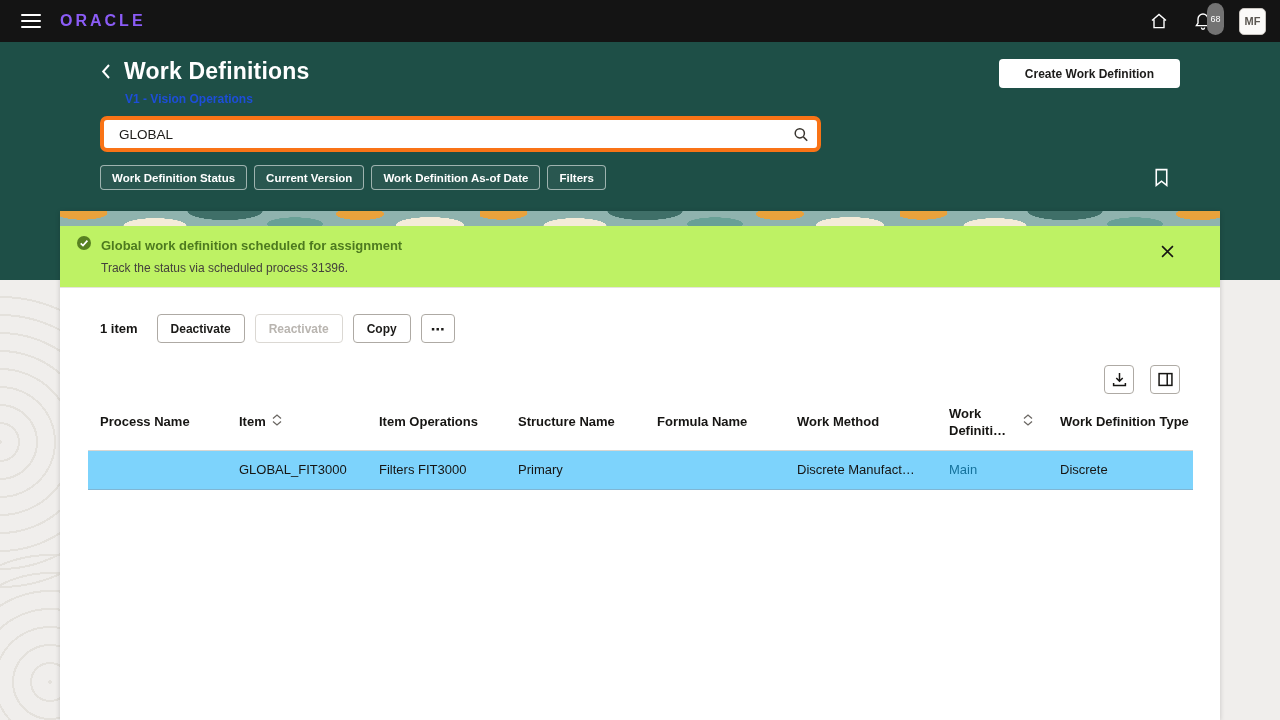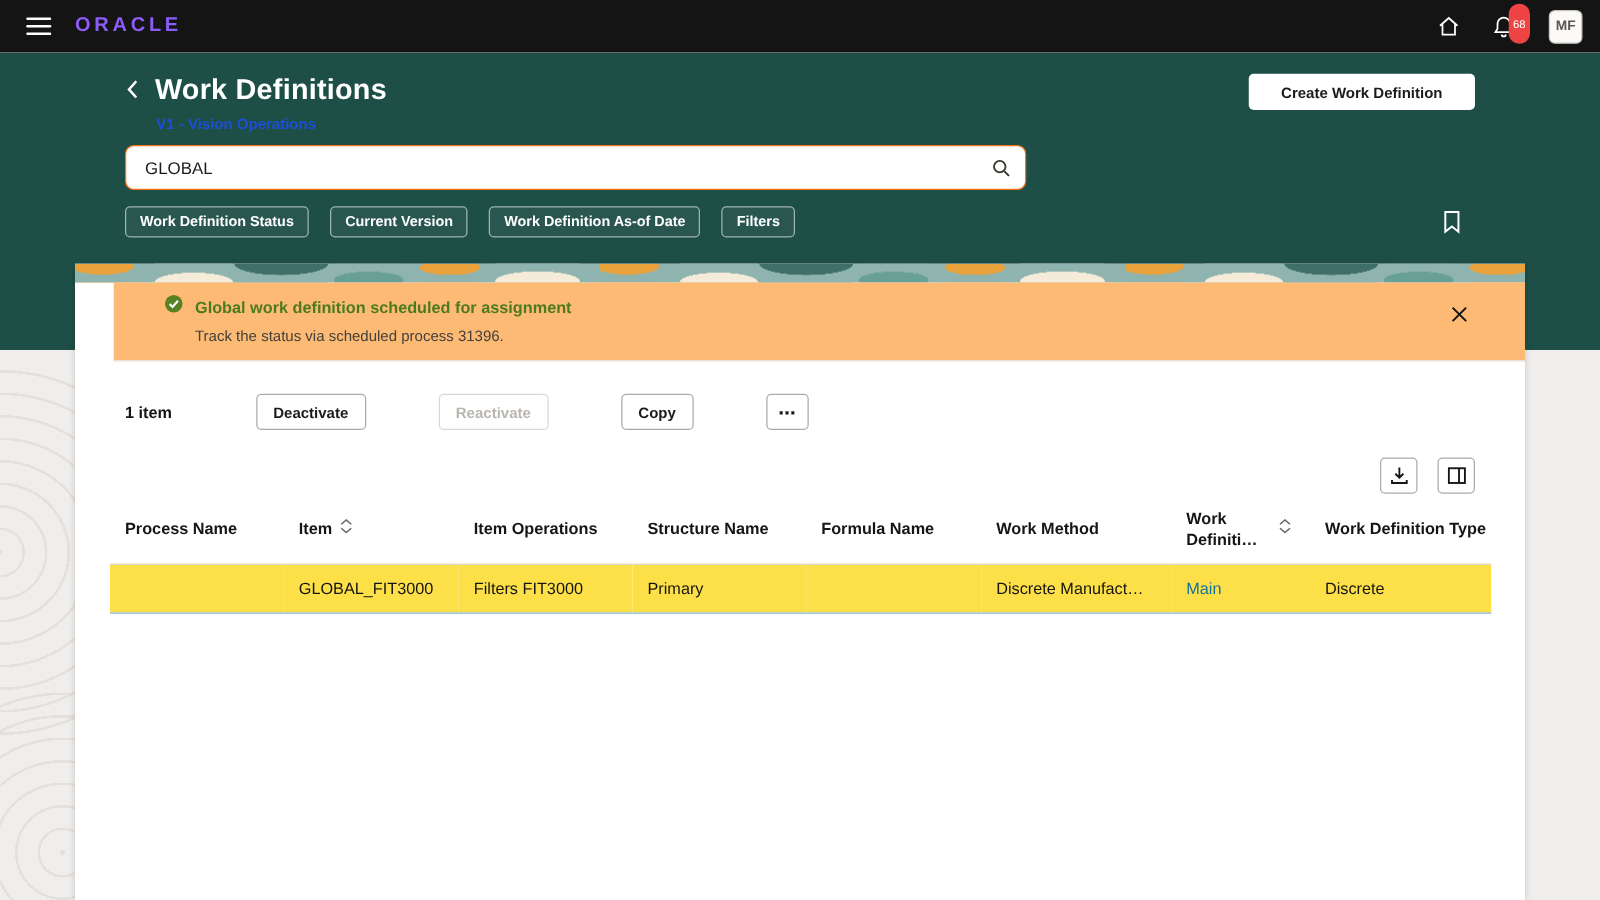--- a/index.html
+++ b/index.html
@@ -7,84 +7,84 @@
   *{box-sizing:border-box;}
   button{font-family:inherit;cursor:pointer;}
 
   
   .topbar{height:42px;background:#141414;display:flex;align-items:center;padding:0 14px;position:relative;z-index:5;}
   .hamburger{width:34px;height:34px;background:none;border:none;display:flex;flex-direction:column;justify-content:center;gap:4px;padding:7px;}
   .hamburger span{display:block;height:2px;background:#fff;border-radius:1px;}
   .brand{color:#8b5cf6;font-size:16px;font-weight:700;letter-spacing:3px;margin-left:12px;}
   .topbar-right{margin-left:auto;display:flex;align-items:center;gap:20px;}
   .tb-icon{background:none;border:none;padding:2px;position:relative;display:flex;align-items:center;}
-  .badge{position:absolute;top:-6px;right:-9px;min-width:17px;height:15px;border-radius:9px;background:#ef4444;
+  .badge{position:absolute;top:-6px;right:-9px;min-width:17px;height:15px;border-radius:9px;background:#737373;
     color:#fff;font-size:9px;font-weight:400;display:flex;align-items:center;justify-content:center;padding:16px 3px;}
   .avatar{width:27px;height:27px;border-radius:5px;background:#fbfaf8;border:1px solid #c9c5c0;
     color:#5b5751;font-size:11px;font-weight:700;display:flex;align-items:center;justify-content:center;margin-left:4px;}
 
   
   .page{position:relative;width:1280px;height:678px;background:#f0eeec;overflow:hidden;}
   .teal-band{position:absolute;left:0;top:0;width:100%;height:238px;background:#1e4f47;z-index:1;}
   .deco{position:absolute;border-radius:50%;z-index:0;
     background:repeating-radial-gradient(circle,#e4e1dc 0 2px,transparent 2px 18px);}
   .deco1{left:-150px;top:250px;width:300px;height:300px;}
   .deco2{left:-90px;top:500px;width:280px;height:280px;}
 
   
   .hdr-title-row{position:absolute;left:98px;top:16px;z-index:3;display:flex;align-items:center;gap:11px;}
   .back-btn{background:none;border:none;padding:2px;display:flex;align-items:center;}
   .page-title{margin:0;color:#fff;font-size:23px;font-weight:700;letter-spacing:.2px;}
   .hdr-subtitle{position:absolute;left:125px;top:50px;z-index:3;color:#1d4ed8;font-size:12px;font-weight:700;}
   .create-btn{position:absolute;right:100px;top:17px;z-index:3;height:29px;padding:0 26px;background:#fff;
     border:none;border-radius:4px;font-size:12px;font-weight:700;color:#1c1b19;}
   .search-wrap{position:absolute;left:100px;top:74px;width:721px;z-index:3;}
-  .search-input{width:100%;height:36px;border:1px solid #f97316;border-radius:7px;padding:0 40px 0 15px;
+  .search-input{width:100%;height:36px;border:4px solid #f97316;border-radius:7px;padding:0 40px 0 15px;
     font-size:13.5px;color:#1c1b19;background:#fff;outline:none;}
   .search-btn{position:absolute;right:6px;top:4px;width:28px;height:28px;background:none;border:none;display:flex;align-items:center;justify-content:center;}
-  .chips{position:absolute;left:100px;top:123px;z-index:3;display:flex;gap:17px;}
+  .chips{position:absolute;left:100px;top:123px;z-index:3;display:flex;gap:7px;}
   .chip{height:25px;padding:0 11px;border:1px solid rgba(255,255,255,.55);border-radius:4px;
     background:rgba(255,255,255,.05);color:#fff;font-size:11.5px;font-weight:600;display:flex;align-items:center;}
   .bookmark-btn{position:absolute;right:108px;top:123px;z-index:3;background:none;border:none;padding:2px;}
 
   
   .card{position:absolute;left:60px;top:169px;width:1160px;bottom:0;background:#fff;z-index:2;
     display:flex;flex-direction:column;box-shadow:0 1px 5px rgba(0,0,0,.18);}
   .pattern-strip{height:15px;flex:none;background-color:#8fb3ae;background-repeat:repeat-x;background-size:420px 15px;
     background-image:
       radial-gradient(ellipse 42px 11px at 22px 2px,#e9a23c 0 60%,transparent 61%),
       radial-gradient(ellipse 52px 13px at 95px 15px,#f4ecd9 0 60%,transparent 61%),
       radial-gradient(ellipse 62px 15px at 165px 0px,#3f6f68 0 60%,transparent 61%),
       radial-gradient(ellipse 46px 11px at 235px 13px,#68a096 0 60%,transparent 61%),
       radial-gradient(ellipse 40px 10px at 300px 3px,#e9a23c 0 60%,transparent 61%),
       radial-gradient(ellipse 56px 13px at 370px 14px,#f4ecd9 0 60%,transparent 61%);}
-  .banner{position:relative;flex:none;background:#fdba74;border-bottom:1px solid #e6e3de;padding:9px 40px 12px;margin-left:31px;}
+  .banner{position:relative;flex:none;background:#bef264;border-bottom:1px solid #e6e3de;padding:9px 16px 12px;}
   .banner-title-row{display:flex;align-items:center;gap:9px;}
   .banner-title{font-size:13px;font-weight:700;color:#4d7a1f;}
   .banner-msg{margin:6px 0 0 25px;font-size:12px;color:#44413c;}
   .banner-close{position:absolute;right:42px;top:15px;background:none;border:none;padding:4px;}
 
   .toolbar{display:flex;align-items:center;gap:10px;margin:26px 40px 0;flex:none;}
   .count{font-size:13px;font-weight:700;color:#161513;margin-right:9px;}
   .btn{height:29px;padding:0 13px;background:#fff;border:1px solid #aeaaa4;border-radius:4px;
-    font-size:12px;font-weight:700;color:#1c1b19;margin-left:48px;}
+    font-size:12px;font-weight:700;color:#1c1b19;}
   .btn.disabled{color:#b9b5b0;border-color:#dbd8d3;cursor:default;}
   .btn.more{width:34px;padding:0;font-weight:700;font-size:14px;line-height:1;}
 
   .actions-right{display:flex;justify-content:flex-end;gap:16px;margin:22px 40px 0;flex:none;}
   .icon-btn{width:30px;height:29px;background:#fff;border:1px solid #aeaaa4;border-radius:4px;
     display:flex;align-items:center;justify-content:center;}
 
   .grid{margin:8px 43px 0 28px;flex:none;}
   table{border-collapse:collapse;table-layout:fixed;width:1105px;}
   th{font-size:13px;font-weight:700;color:#161513;text-align:left;vertical-align:middle;
     padding:4px 4px 10px 12px;line-height:1.3;border-bottom:1px solid #d9d6d1;}
   .th-flex{display:flex;align-items:center;gap:6px;}
   td{height:39px;font-size:13px;color:#161513;padding:0 4px 0 12px;vertical-align:middle;}
-  tr.data-row{background:#fde047;}
+  tr.data-row{background:#7dd3fc;}
   tr.data-row td{border-bottom:1px solid #7fb6d4;}
   .link{color:#15729c;cursor:pointer;}
 </style>
 </head>
 <body>
 
 <div class="screen">
 
   <header class="topbar">
     <button class="hamburger" aria-label="menu">

